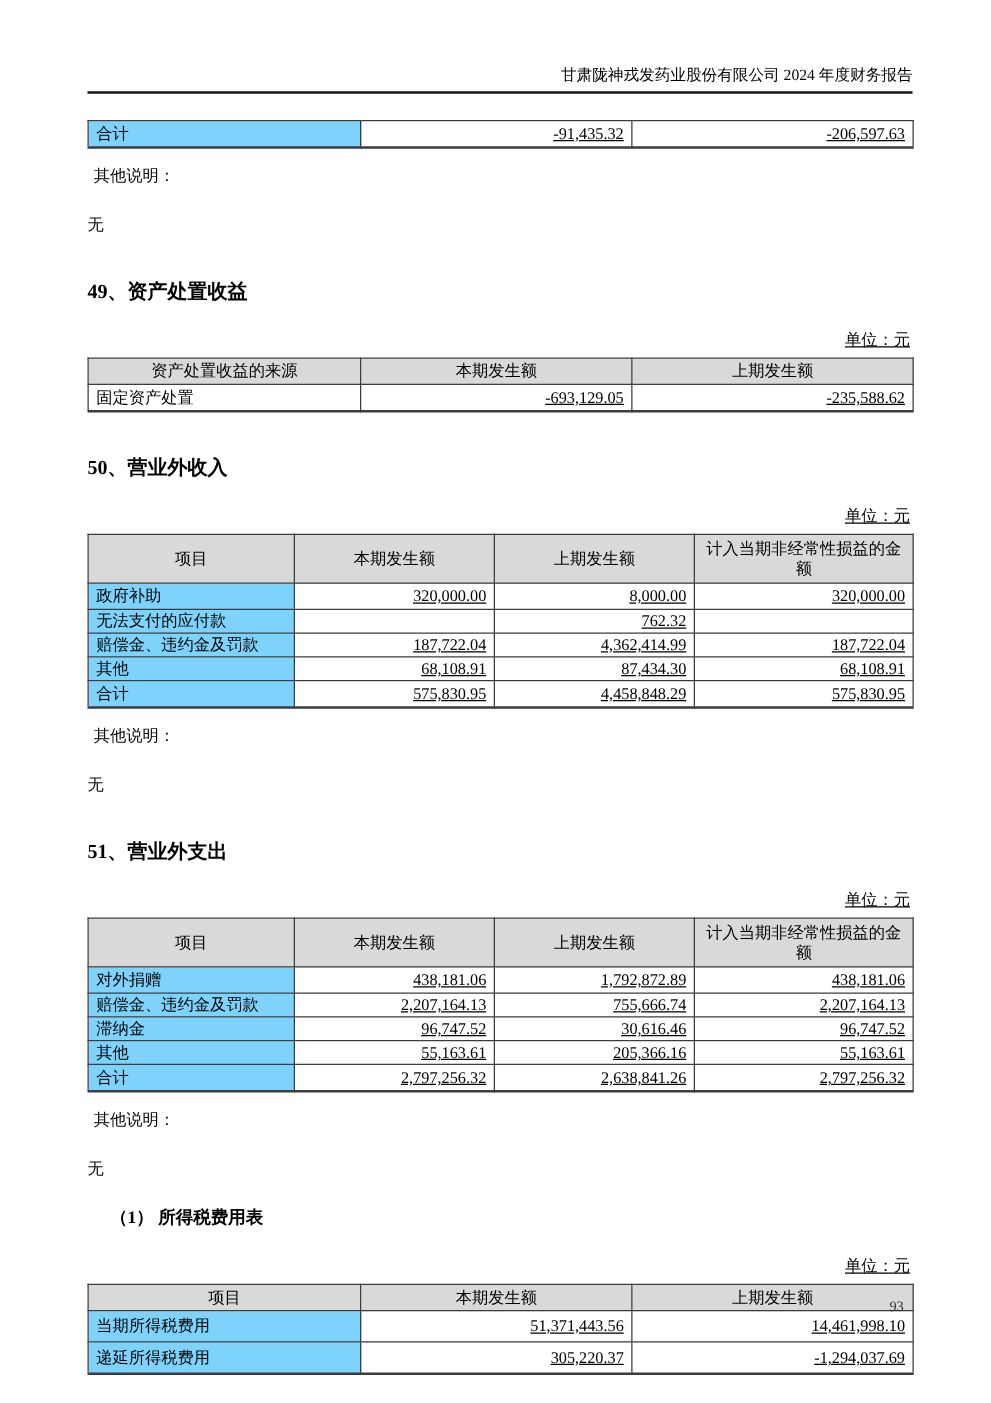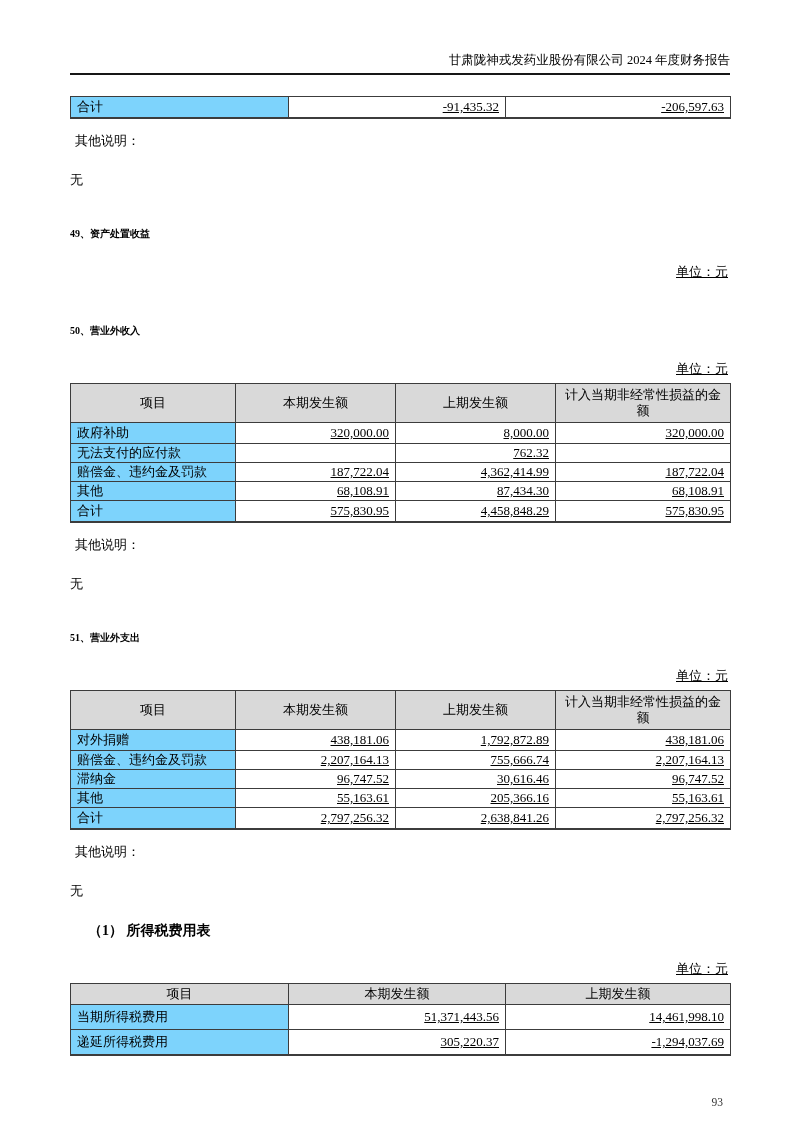--- a/index.html
+++ b/index.html
@@ -7,21 +7,21 @@
   body {
     width:793px; height:1122px;
     font-family:"Liberation Serif","DejaVu Serif",serif;
     color:#000; font-size:13px; overflow:hidden;
   }
   .page { position:relative; width:793px; height:1122px; padding:52px 63px 0 70px; }
 
   .doc-header { text-align:right; font-size:12.5px; line-height:16px; margin-bottom:5px; }
   .header-rule { height:0; border-bottom:2px solid #161616; }
 
-  h2.sec-title { font-size:10px; font-weight:bold; line-height:17px;margin-top:36px; }
+  h2.sec-title { font-size:16px; font-weight:bold; line-height:17px;margin-top:36px; }
   h3.sub-title { font-size:14px; font-weight:bold; line-height:17px; padding-left:18px; }
   .unit-line { text-align:right; font-size:13px; margin-top:21px; margin-bottom:5px; padding-right:2px;text-decoration:underline; }
 
   .p-note { margin-top:13px; padding-left:5px; font-size:13px; }
   .p-none { margin-top:21px; font-size:13px; }
 
   table { border-collapse:collapse; width:660px; table-layout:fixed; font-size:13px; }
   table { border-bottom:2px solid #3c3c3c; }
   td, th { border:1px solid #3c3c3c; padding:2px 6px; font-weight:normal; line-height:16px; vertical-align:middle; word-break:break-all; }
   th { background:#d9d9d9; text-align:center; }
@@ -32,21 +32,21 @@
   .t52 td { padding-top:4px; padding-bottom:4px; }
   .hdr2 th { padding-top:3px; padding-bottom:3px; }
 
   .mt-carry { margin-top:21px; }
   .mt-s49 { margin-top:30px; }
   .mt-s50 { margin-top:19px; }
   .mt-s51 { margin-top:30px; }
   .mt-s52 { margin-top:32px; }
   .mt-sub { margin-top:22px; }
 
-  .page-number { position:absolute; top:1096px; right:70px; font-size:11.5px; color:#333; }
+  .page-number { position:absolute; top:1040px; right:70px; font-size:11.5px; color:#333; }
 </style>
 </head>
 <body>
 
 <div class="page">
 
   <div class="doc-header">甘肃陇神戎发药业股份有限公司 2024 年度财务报告</div>
   <div class="header-rule"></div>
 
   <table class="mt-carry">
@@ -69,20 +69,30 @@
 
   <h2 class="sec-title mt-s49">49、资产处置收益</h2>
   <div class="unit-line">单位：元</div>
   <table>
     <colgroup>
         <col style="width:218px">
         <col style="width:217px">
         <col style="width:225px">
       </colgroup>
     <tbody>
+        <tr>
+      <th>资产处置收益的来源</th>
+      <th>本期发生额</th>
+      <th>上期发生额</th>
+    </tr>
+    <tr>
+      <td class="lbl">固定资产处置</td>
+      <td class="num">-693,129.05</td>
+      <td class="num">-235,588.62</td>
+    </tr>
   </tbody>
     </table>
 
   <h2 class="sec-title mt-s50">50、营业外收入</h2>
   <div class="unit-line">单位：元</div>
   <table>
     <colgroup>
         <col style="width:165px">
         <col style="width:160px">
         <col style="width:160px">

